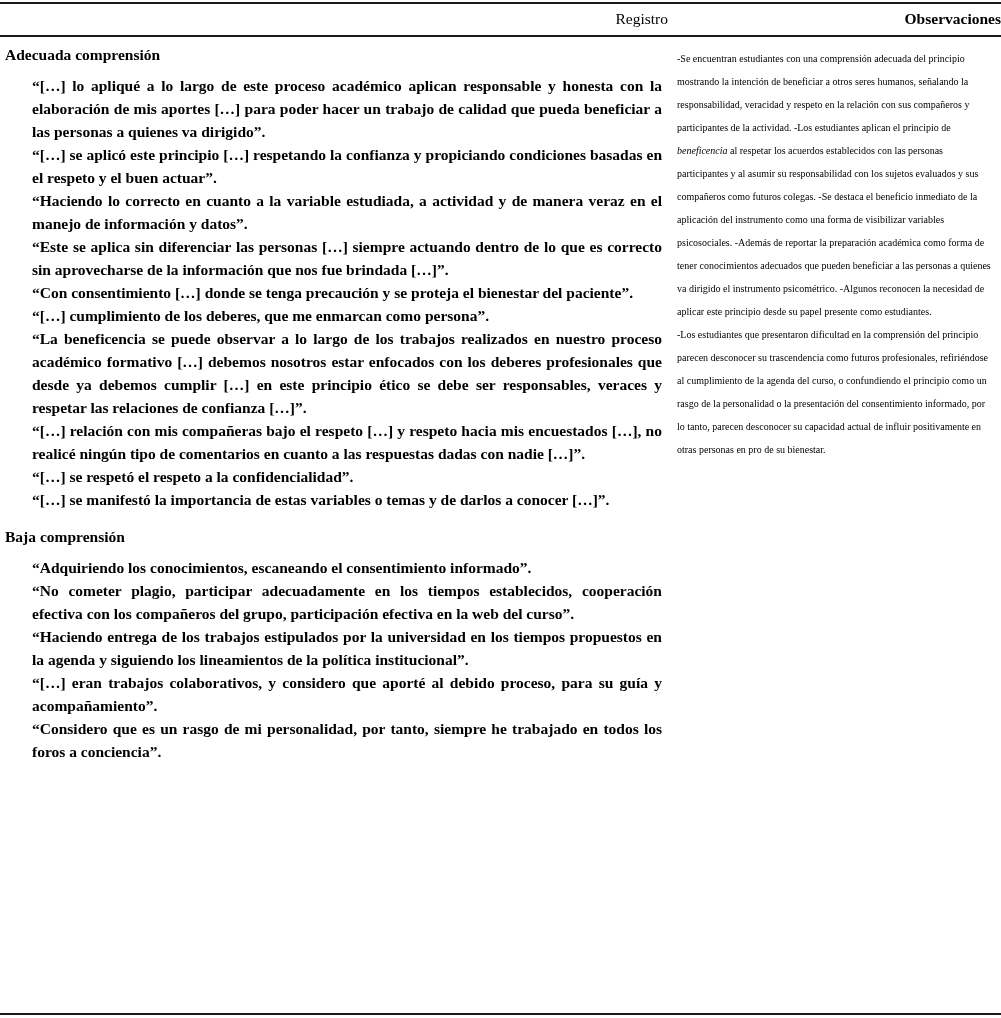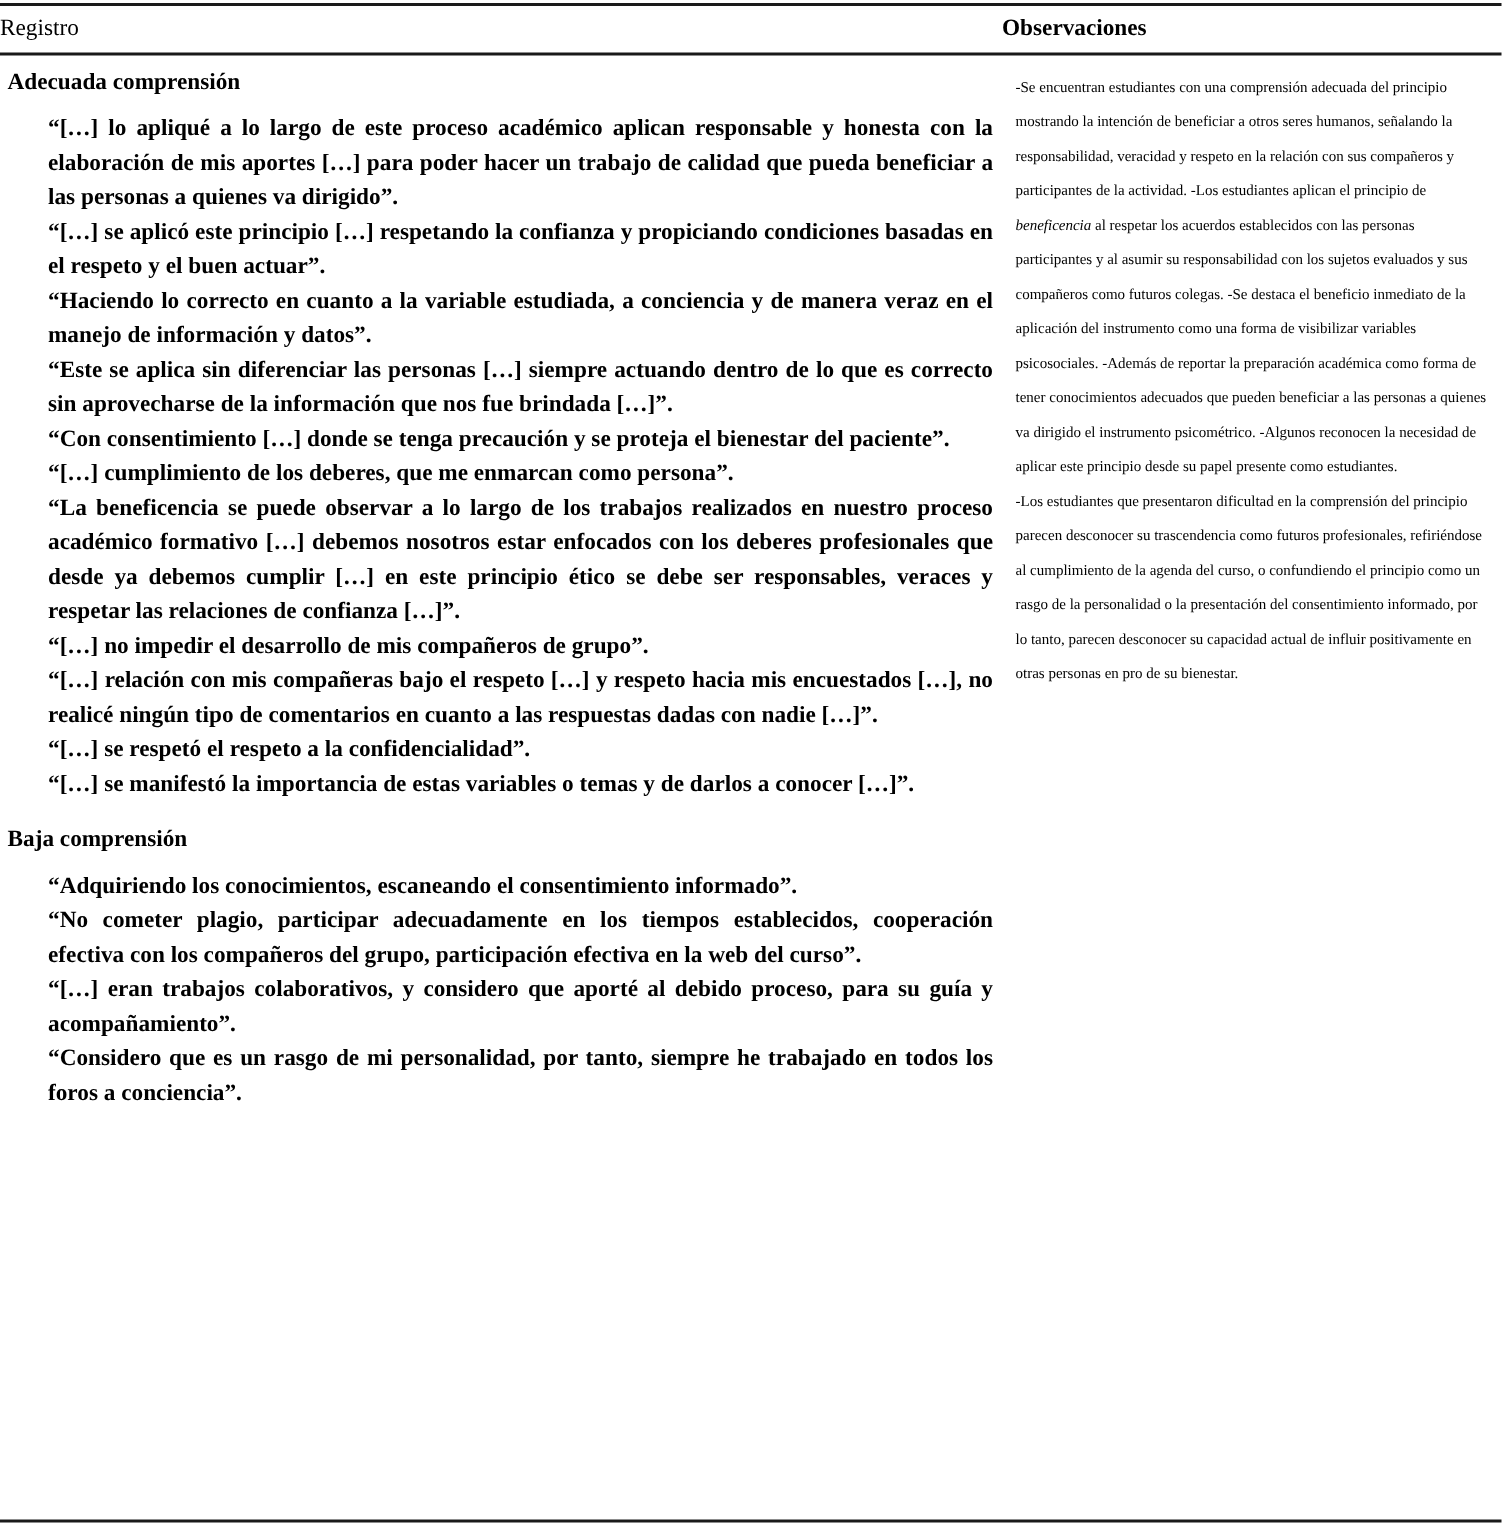--- a/index.html
+++ b/index.html
@@ -48,21 +48,21 @@
   .header-row {
     position: absolute;
     left: 0; top: 4px;
     width: 1001px;
     height: 31px;
     display: flex;
   }
   .head-cell {
     font-size: 15.5px;
     line-height: 30px;
-    text-align: left;
+    text-align: right;
   }
   .head-cell.registro { width: 668px; }
   .head-cell.observaciones { width: 333px; font-weight: bold; }
 
   .body-row {
     position: absolute;
     left: 0; top: 37px;
     width: 1001px;
     height: 976px;
     display: flex;
@@ -134,36 +134,36 @@
 
   <div class="body-row">
 
     <div class="col-registro">
 
       <div class="section-title">Adecuada comprensión</div>
 
       <div class="quote-list">
         <p class="quote">“[…] lo apliqué a lo largo de este proceso académico aplican responsable y honesta con la elaboración de mis aportes […] para poder hacer un trabajo de calidad que pueda beneficiar a las personas a quienes va dirigido”.</p>
         <p class="quote">“[…] se aplicó este principio […] respetando la confianza y propiciando condiciones basadas en el respeto y el buen actuar”.</p>
-        <p class="quote">“Haciendo lo correcto en cuanto a la variable estudiada, a conciencia y de manera veraz en el manejo de información y datos”.</p>
+        <p class="quote">“Haciendo lo correcto en cuanto a la variable estudiada, a actividad y de manera veraz en el manejo de información y datos”.</p>
         <p class="quote">“Este se aplica sin diferenciar las personas […] siempre actuando dentro de lo que es correcto sin aprovecharse de la información que nos fue brindada […]”.</p>
         <p class="quote"> “Con consentimiento […] donde se tenga precaución y se proteja el bienestar del paciente”.</p>
         <p class="quote">“[…] cumplimiento de los deberes, que me enmarcan como persona”.</p>
         <p class="quote"> “La beneficencia se puede observar a lo largo de los trabajos realizados en nuestro proceso académico formativo […] debemos nosotros estar enfocados con los deberes profesionales que desde ya debemos cumplir […] en este principio ético se debe ser responsables, veraces y respetar las relaciones de confianza […]”.</p>
-        <p class="quote">“[…] no impedir el desarrollo de mis compañeros de grupo”.</p>
         <p class="quote">“[…] relación con mis compañeras bajo el respeto […] y respeto hacia mis encuestados […], no realicé ningún tipo de comentarios en cuanto a las respuestas dadas con nadie […]”.</p>
         <p class="quote">“[…] se respetó el respeto a la confidencialidad”.</p>
         <p class="quote">“[…] se manifestó la importancia de estas variables o temas y de darlos a conocer […]”.</p>
       </div>
 
       <div class="section-title second">Baja comprensión</div>
 
       <div class="quote-list">
         <p class="quote">“Adquiriendo los conocimientos, escaneando el consentimiento informado”.</p>
         <p class="quote">“No cometer plagio, participar adecuadamente en los tiempos establecidos, cooperación efectiva con los compañeros del grupo, participación efectiva en la web del curso”.</p>
+        <p class="quote">“Haciendo entrega de los trabajos estipulados por la universidad en los tiempos propuestos en la agenda y siguiendo los lineamientos de la política institucional”.</p>
         <p class="quote">“[…] eran trabajos colaborativos, y considero que aporté al debido proceso, para su guía y acompañamiento”.</p>
         <p class="quote">“Considero que es un rasgo de mi personalidad, por tanto, siempre he trabajado en todos los foros a conciencia”.</p>
       </div>
 
     </div>
 
     <div class="col-observaciones">
 
       <p class="obs-para"><span>-Se encuentran estudiantes con una comprensión adecuada del principio mostrando la intención de beneficiar a otros seres humanos, señalando la responsabilidad, veracidad y respeto en la relación con sus compañeros y participantes de la actividad. -Los estudiantes aplican el principio de </span><span class="obs-italic">beneficencia</span><span> al respetar los acuerdos establecidos con las personas participantes y al asumir su responsabilidad con los sujetos evaluados y sus compañeros como futuros colegas. -Se destaca el beneficio inmediato de la aplicación del instrumento como una forma de visibilizar variables psicosociales. -Además de reportar la preparación académica como forma de tener conocimientos adecuados que pueden beneficiar a las personas a quienes va dirigido el instrumento psicométrico. -Algunos reconocen la necesidad de aplicar este principio desde su papel presente como estudiantes.</span></p>
 

